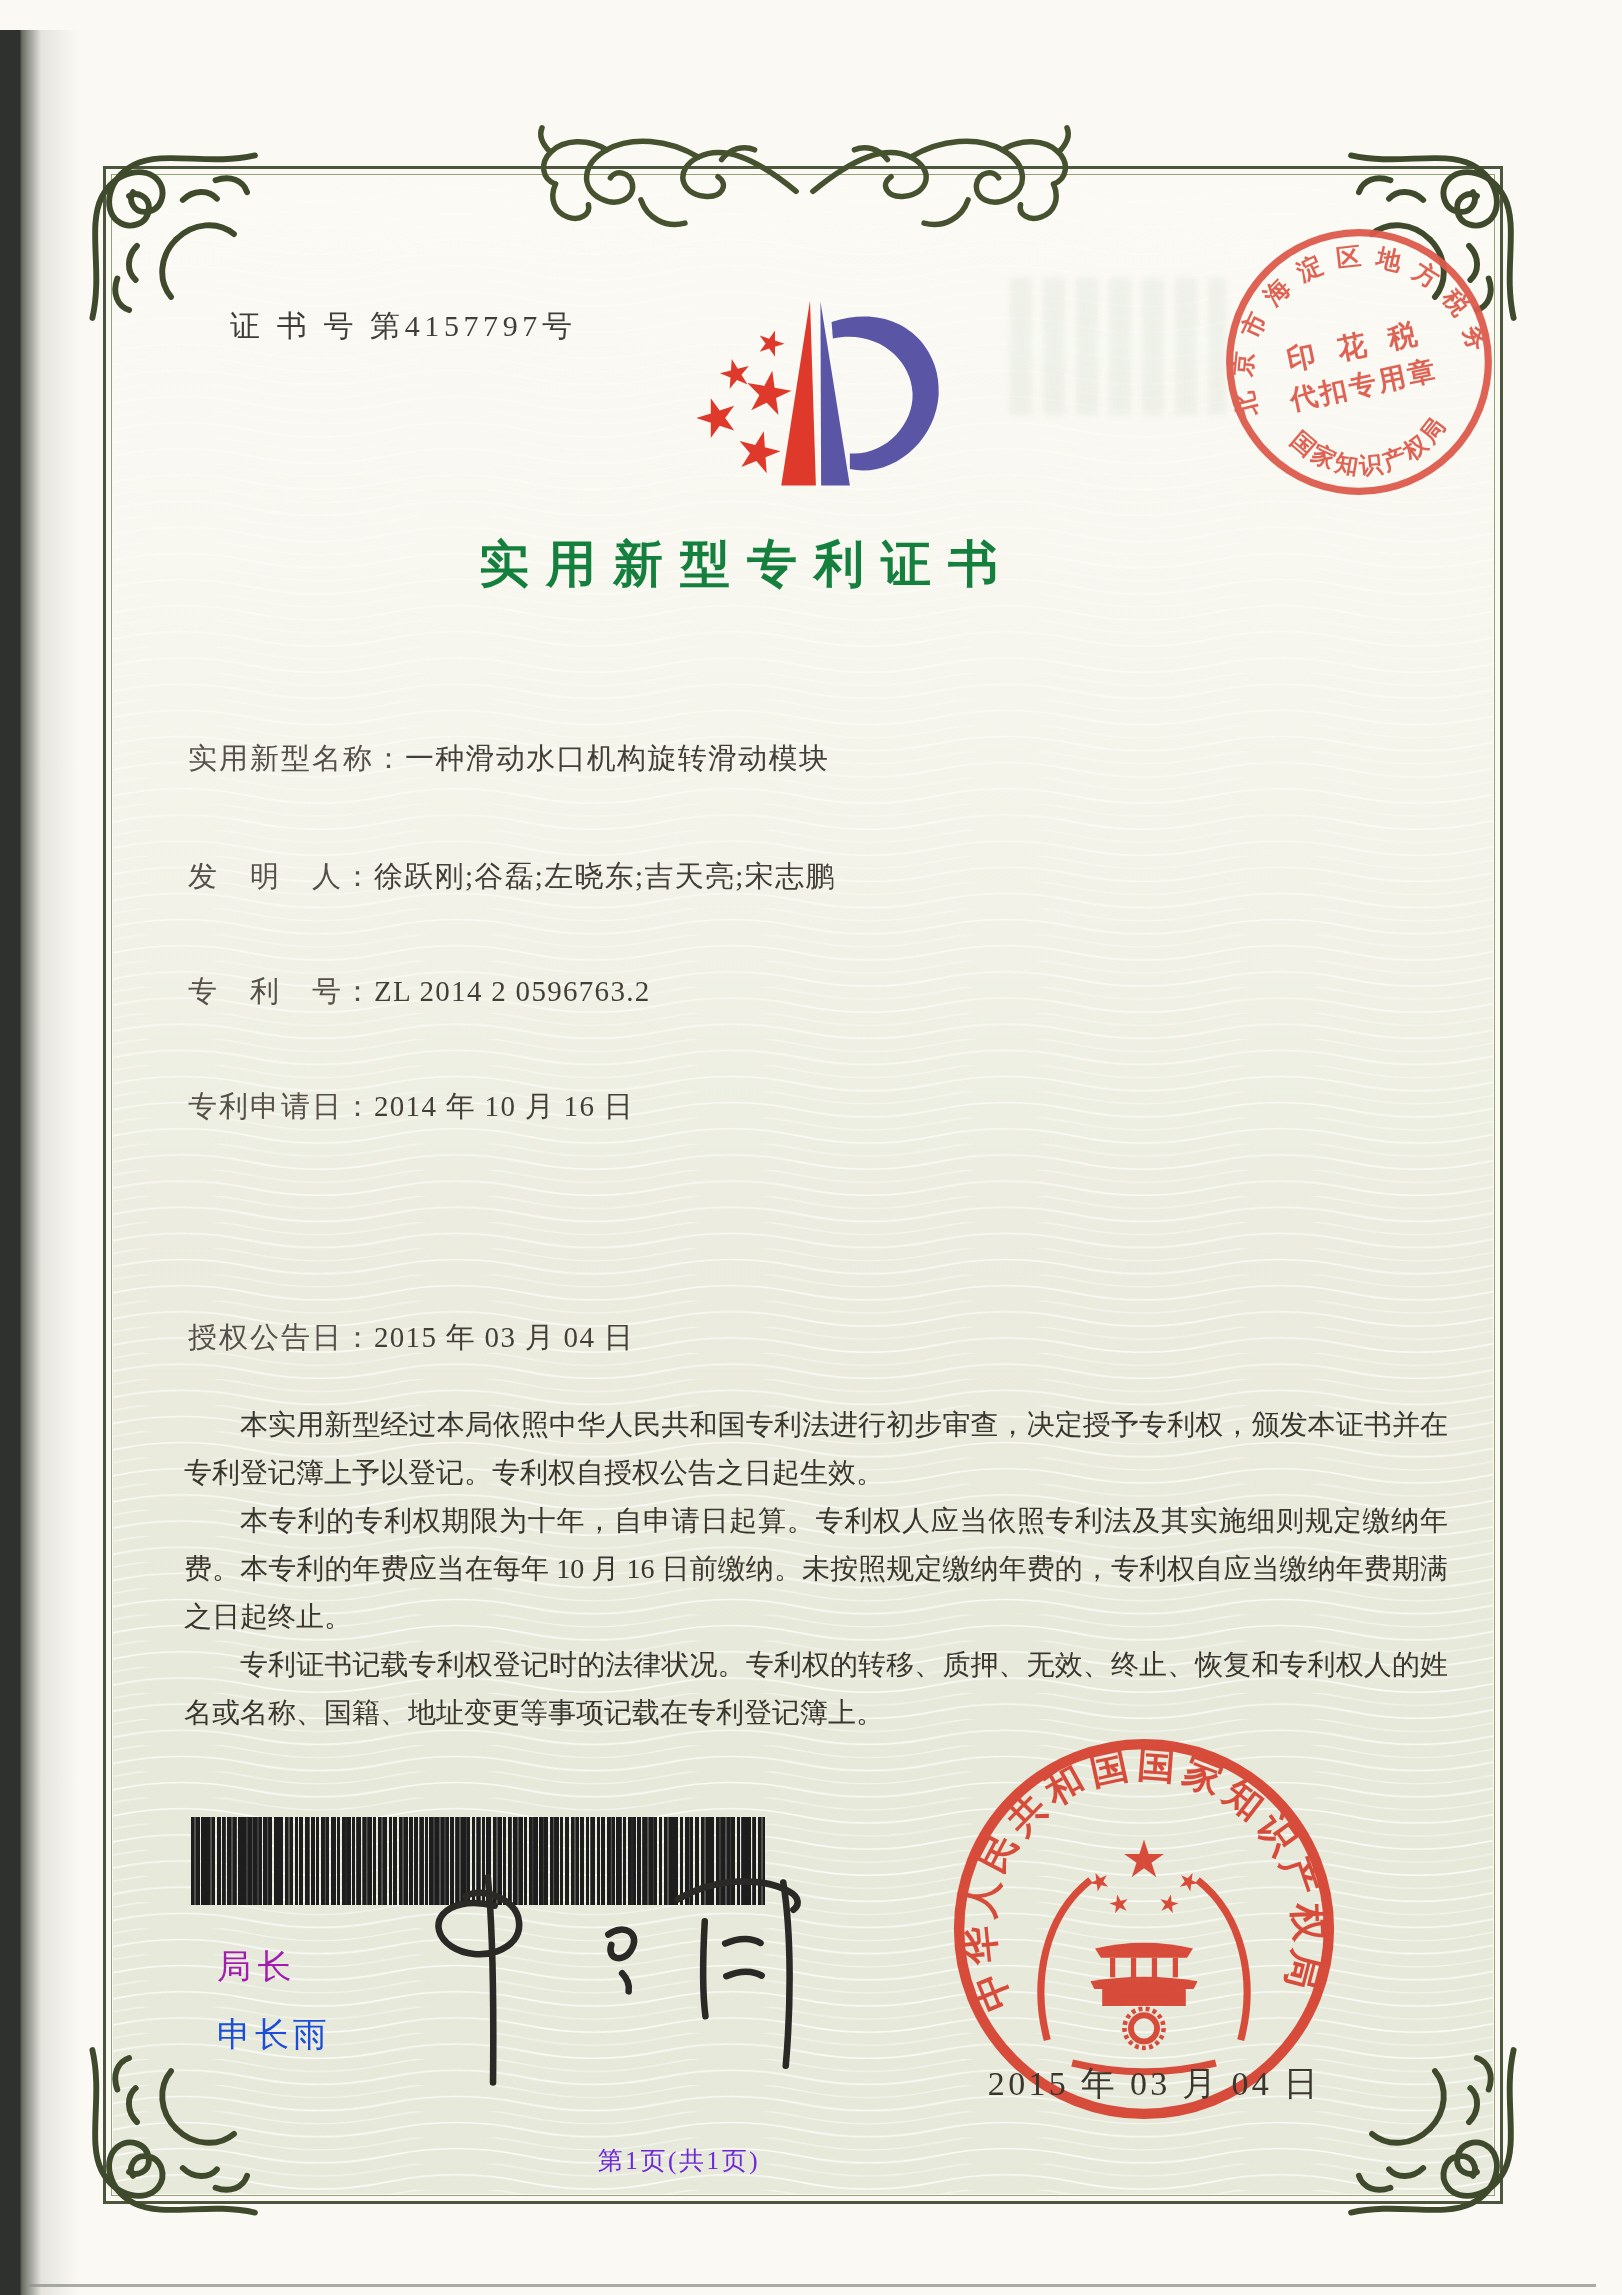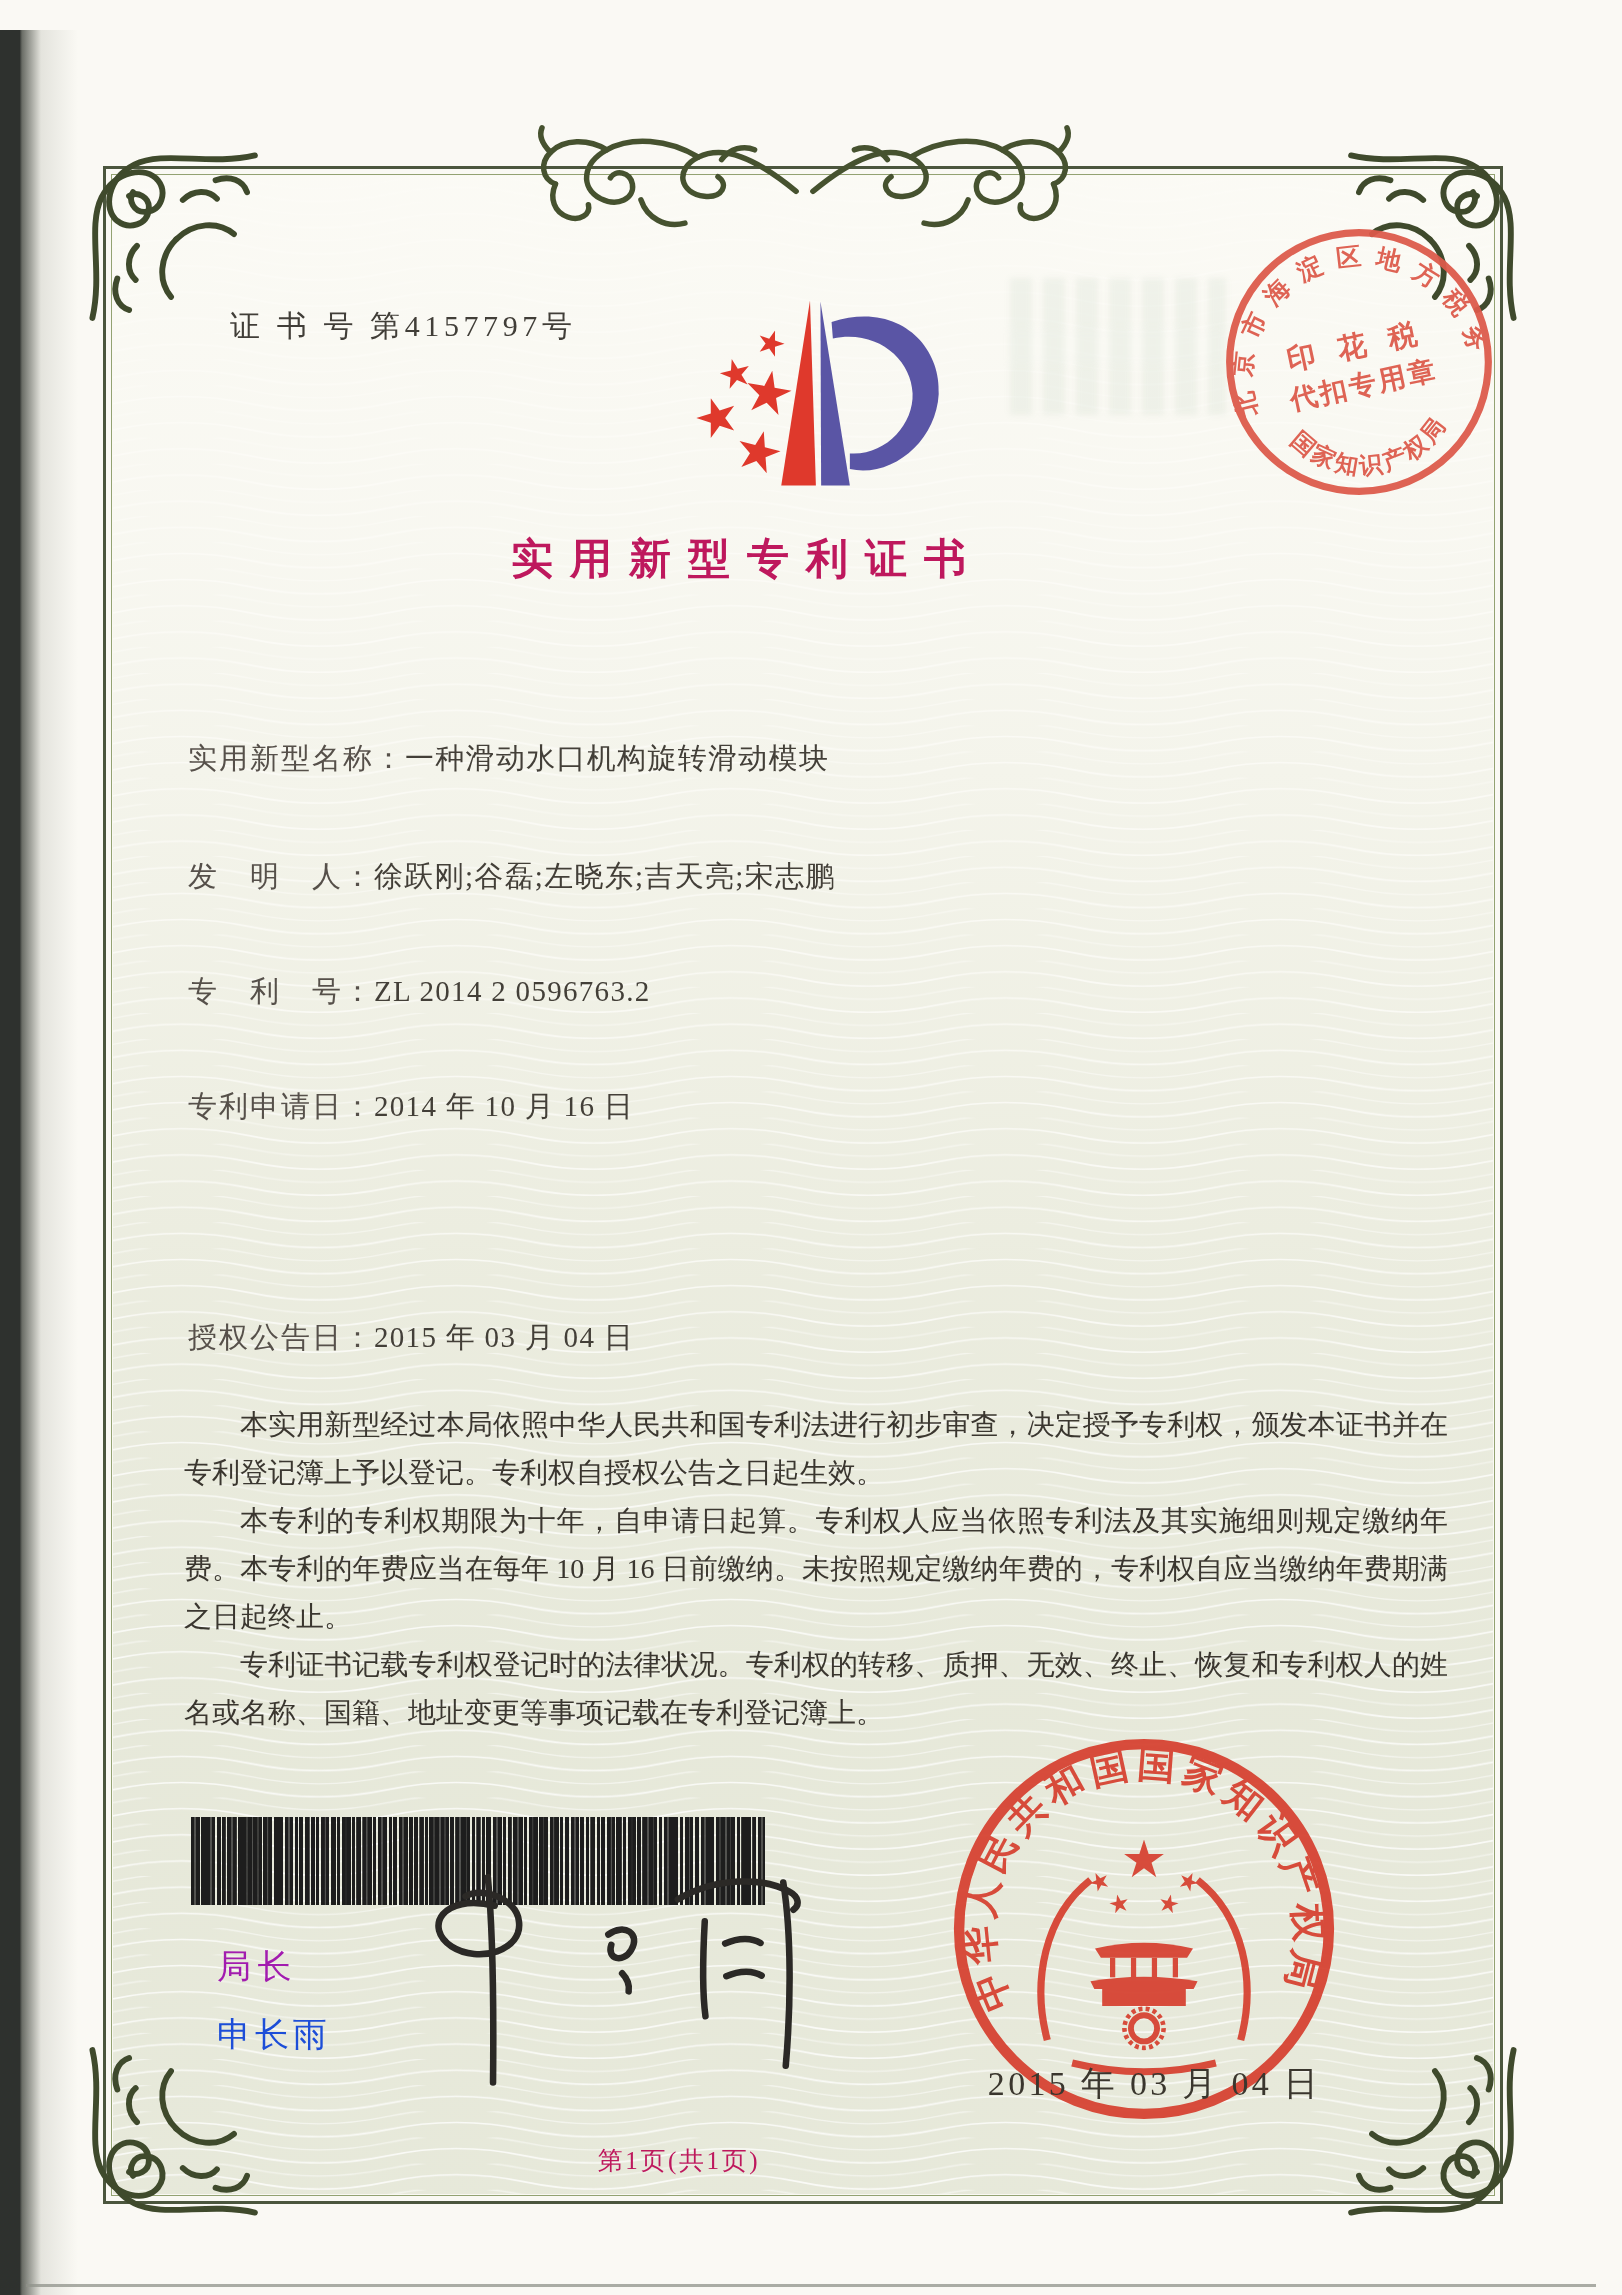--- a/index.html
+++ b/index.html
@@ -15,21 +15,21 @@
   .frame-inner{position:absolute;inset:4.6px;border:1.3px solid #93a272;}
   .cert-bg{position:absolute;inset:1.3px;background:#e6e8d9;overflow:hidden;}
   .cert-bg svg{position:absolute;inset:0;}
   .cert-fade{position:absolute;inset:0;
     background:linear-gradient(180deg,rgba(252,251,246,.96) 0%,rgba(252,251,246,.82) 18%,
       rgba(250,249,242,.55) 38%,rgba(248,247,238,.28) 55%,rgba(246,246,236,.05) 75%);}
   .ornament{position:absolute;pointer-events:none;}
   
   .cert-no{position:absolute;left:230px;top:306px;font-size:30px;letter-spacing:4.6px;color:#413e38;}
   .title{position:absolute;left:103px;top:531px;width:1288px;text-align:center;
-         font-size:42px;font-weight:700;letter-spacing:17px;color:#be185d;}
+         font-size:50px;font-weight:700;letter-spacing:17px;color:#15803d;}
   .field{position:absolute;left:188px;font-size:29px;color:#4e4840;white-space:nowrap;}
   .field .lbl{letter-spacing:2px;color:#56504a;}
   .field .val{color:#433f38;letter-spacing:1.3px;}
   .f0{top:739px}.f1{top:857px}.f2{top:972px}.f3{top:1087px}.f4{top:1203px}.f5{top:1318px}
   .body-text{position:absolute;left:184px;top:1401px;width:1264px;font-size:28px;
              line-height:48px;text-align:justify;color:#3a362f;}
   .body-text p{margin:0;text-indent:56px;}
   
   .barcode{position:absolute;left:191px;top:1817px;width:574px;height:88px;
     background:
@@ -37,21 +37,21 @@
       repeating-linear-gradient(90deg,#1d1d1d 0 1.3px,transparent 1.3px 7.2px),
       repeating-linear-gradient(90deg,rgba(30,30,30,.85) 0 2px,transparent 2px 11px),
       repeating-linear-gradient(90deg,rgba(45,45,45,.8) 0 4.6px,transparent 4.6px 19px);}
   .sig-role{position:absolute;left:217px;top:1944px;font-size:34px;letter-spacing:6.5px;color:#a21caf;}
   .sig-name{position:absolute;left:217px;top:2012px;font-size:34px;letter-spacing:3.9px;color:#1d4ed8;}
   .signature{position:absolute;left:399px;top:1861px;transform:rotate(-2deg);}
   .seal{position:absolute;left:948px;top:1733px;opacity:.93;}
   .seal-date{position:absolute;left:978px;top:2061px;width:353px;text-align:center;
              font-size:34px;letter-spacing:3.3px;color:#3a362e;}
   .footer{position:absolute;left:103px;top:2144px;width:1152px;text-align:center;
-          font-size:25px;letter-spacing:2.6px;color:#be185d;}
+          font-size:25px;letter-spacing:2.6px;color:#6d28d9;}
   .tax-stamp{position:absolute;left:1214px;top:217px;transform:rotate(-12deg);opacity:.94;}
   .logo{position:absolute;left:681px;top:260px;}
   .bleed{position:absolute;left:1010px;top:278px;width:216px;height:137px;opacity:.5;
     background:
       repeating-linear-gradient(90deg,rgba(110,150,115,.16) 0 22px,transparent 22px 33px),
       linear-gradient(180deg,transparent 0 38%,rgba(250,250,245,.9) 38% 62%,transparent 62%);
     filter:blur(3.3px);}
 </style>
 </head>
 <body>

